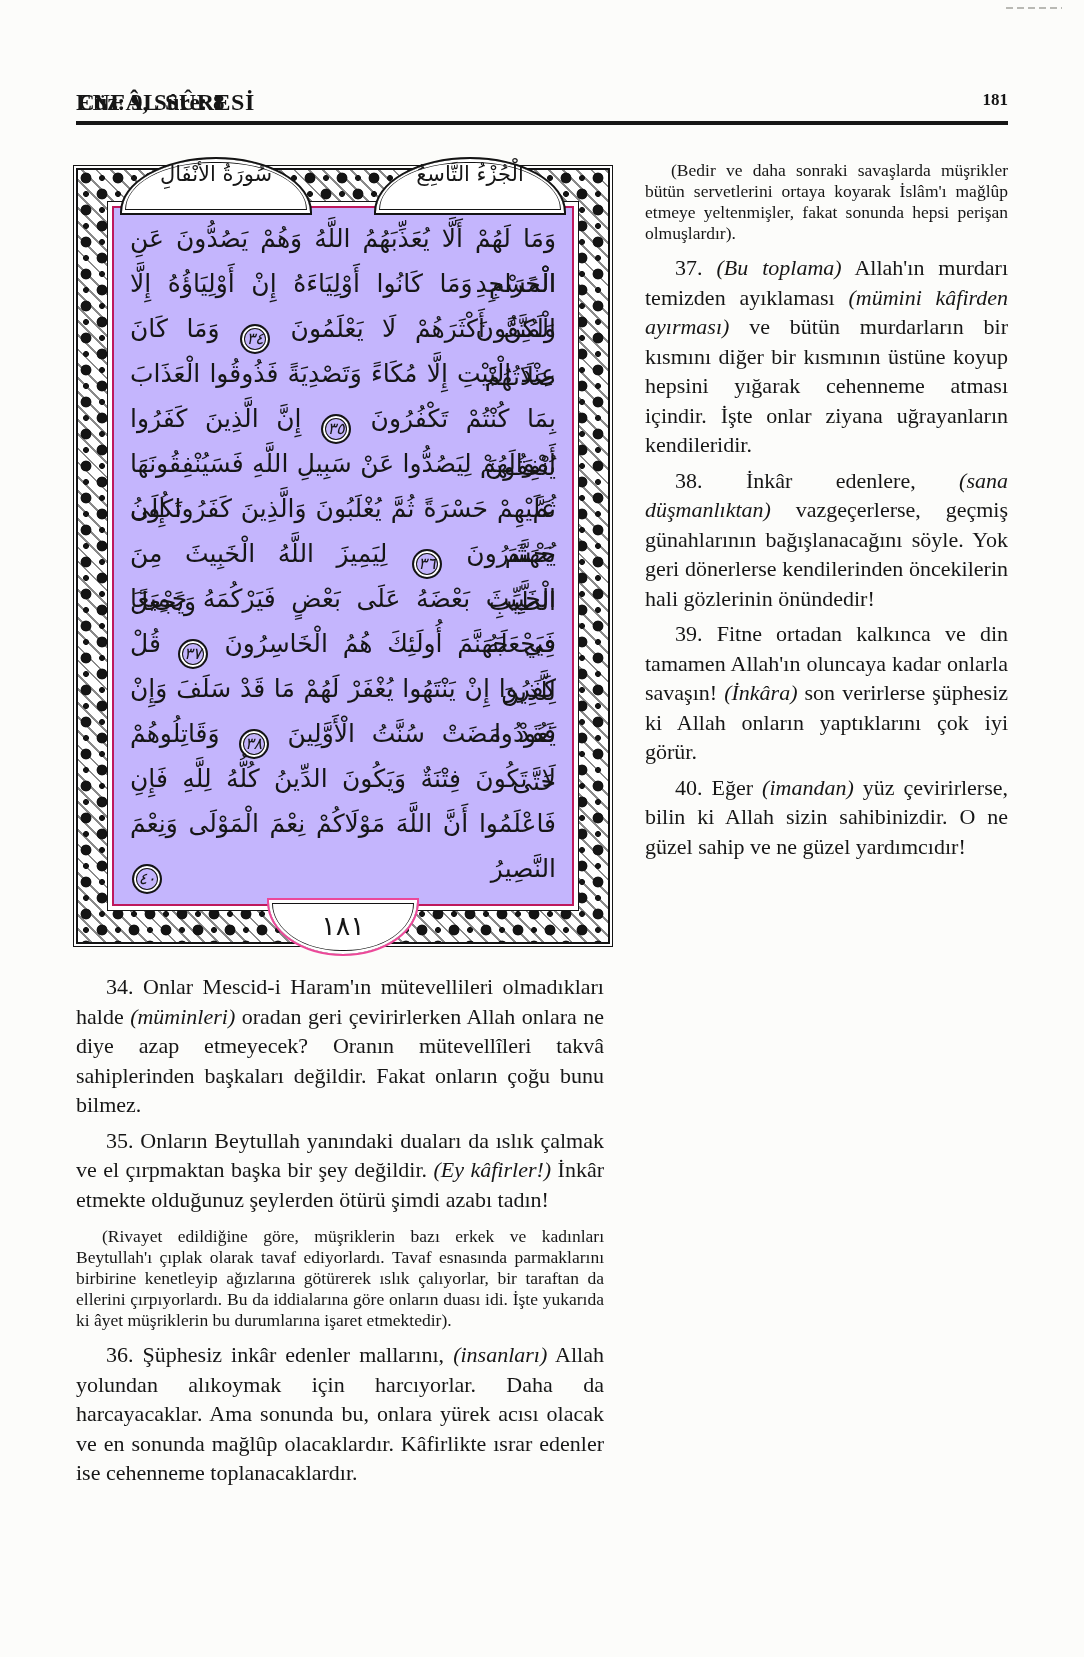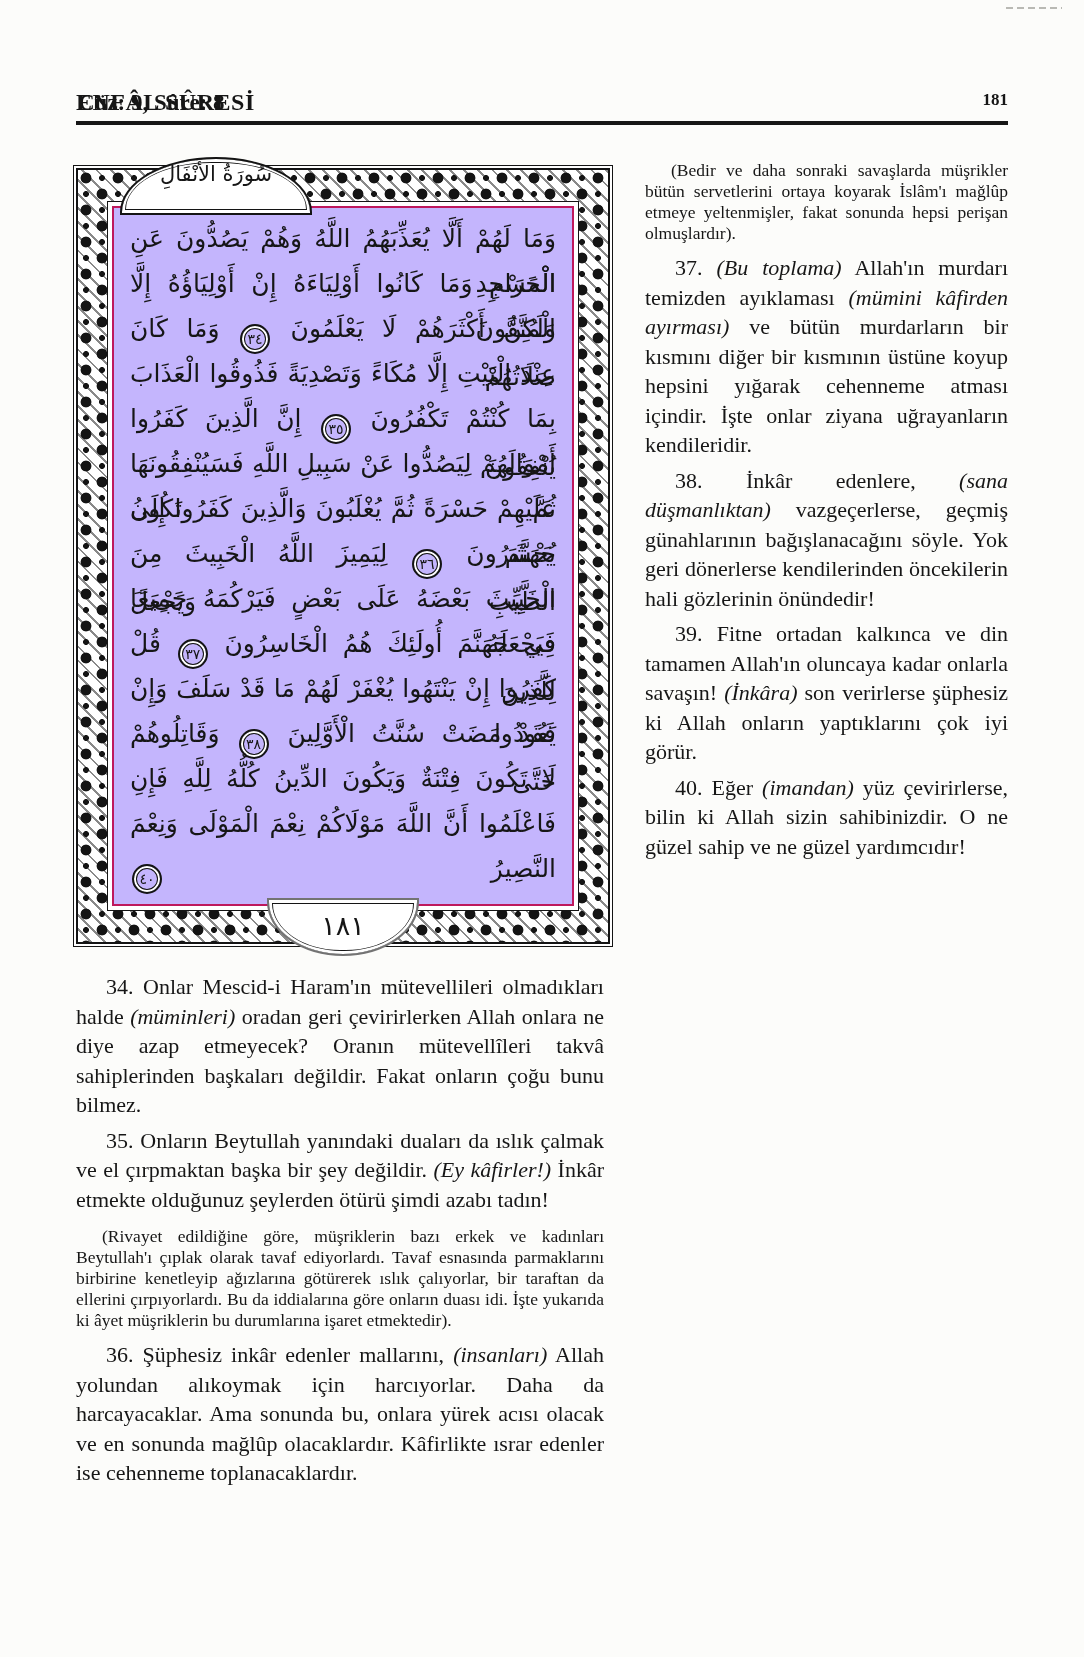--- a/index.html
+++ b/index.html
@@ -43,36 +43,36 @@
     font-family:"DejaVu Sans", sans-serif;
     font-size:25px;white-space:normal;
     text-align:justify;text-align-last:justify;
     overflow:visible;
   }
   .ayah-marker{
     display:inline-flex;box-sizing:border-box;width:30px;height:30px;
     border:2px solid #141414;border-radius:50%;
     box-shadow:inset 0 0 0 2px #fff, inset 0 0 0 3px #141414;
     align-items:center;justify-content:center;
-    font-size:14px;line-height:1;vertical-align:-7px;margin:0 2px;
+    font-size:16px;line-height:1;vertical-align:-7px;margin:0 2px;font-style:italic;
   }
   .cartouche{
     position:absolute;top:-11px;width:192px;height:58px;background:#fff;
     border:2px solid #141414;border-radius:50% 50% 0 0 / 95% 95% 0 0;
     box-shadow:inset 0 0 0 3px #fff, inset 0 0 0 4px #141414;
     display:flex;align-items:center;justify-content:center;
     font-family:"DejaVu Sans", sans-serif;font-size:21px;z-index:3;
     padding-bottom:24px;box-sizing:border-box;
   }
   .cartouche.surah{left:44px;}
   .cartouche.juz{right:44px;}
   .page-cartouche{
     position:absolute;left:50%;bottom:-12px;transform:translateX(-50%);
     width:152px;height:58px;background:#fff;
-    border:2px solid #737373;border-radius:0 0 76px 76px / 0 0 54px 54px;
+    border:2px solid #ec4899;border-radius:0 0 76px 76px / 0 0 54px 54px;
     box-shadow:inset 0 0 0 3px #fff, inset 0 0 0 4px #141414;
     display:flex;align-items:center;justify-content:center;
     font-family:"DejaVu Sans", sans-serif;font-size:27px;z-index:3;
     padding-bottom:4px;box-sizing:border-box;
   }
 
   
   .right-col{position:absolute;left:645px;top:148px;width:363px;}
   .left-col{position:absolute;left:76px;top:972px;width:528px;}
   p.verse{font-size:22px;line-height:29.5px;text-align:justify;text-indent:30px;margin:0 0 6px;}
@@ -87,20 +87,23 @@
 <div class="hdr-left">Cüz: 9, Sûre: 8</div>
 <div class="hdr-center">ENFÂL SÛRESİ</div>
 <div class="hdr-right">181</div>
 <div class="hdr-rule"></div>
 
 <div class="q-frame">
   <div class="q-band"></div>
 
   <div class="cartouche surah">
     <span>سُورَةُ الأَنْفَالِ</span>
+  </div>
+  <div class="cartouche juz">
+    <span>الْجُزْءُ التَّاسِعُ</span>
   </div>
 
   <div class="q-inner">
     <div class="q-line"><span>وَمَا لَهُمْ أَلَّا يُعَذِّبَهُمُ اللَّهُ وَهُمْ يَصُدُّونَ عَنِ الْمَسْجِدِ</span></div>
     <div class="q-line"><span>الْحَرَامِ وَمَا كَانُوا أَوْلِيَاءَهُ إِنْ أَوْلِيَاؤُهُ إِلَّا الْمُتَّقُونَ</span></div>
     <div class="q-line"><span>وَلَكِنَّ أَكْثَرَهُمْ لَا يَعْلَمُونَ </span><span class="ayah-marker">٣٤</span><span> وَمَا كَانَ صَلَاتُهُمْ</span></div>
     <div class="q-line"><span>عِنْدَ الْبَيْتِ إِلَّا مُكَاءً وَتَصْدِيَةً فَذُوقُوا الْعَذَابَ</span></div>
     <div class="q-line"><span>بِمَا كُنْتُمْ تَكْفُرُونَ </span><span class="ayah-marker">٣٥</span><span> إِنَّ الَّذِينَ كَفَرُوا يُنْفِقُونَ</span></div>
     <div class="q-line"><span>أَمْوَالَهُمْ لِيَصُدُّوا عَنْ سَبِيلِ اللَّهِ فَسَيُنْفِقُونَهَا ثُمَّ تَكُونُ</span></div>
     <div class="q-line"><span>عَلَيْهِمْ حَسْرَةً ثُمَّ يُغْلَبُونَ وَالَّذِينَ كَفَرُوا إِلَى جَهَنَّمَ</span></div>

